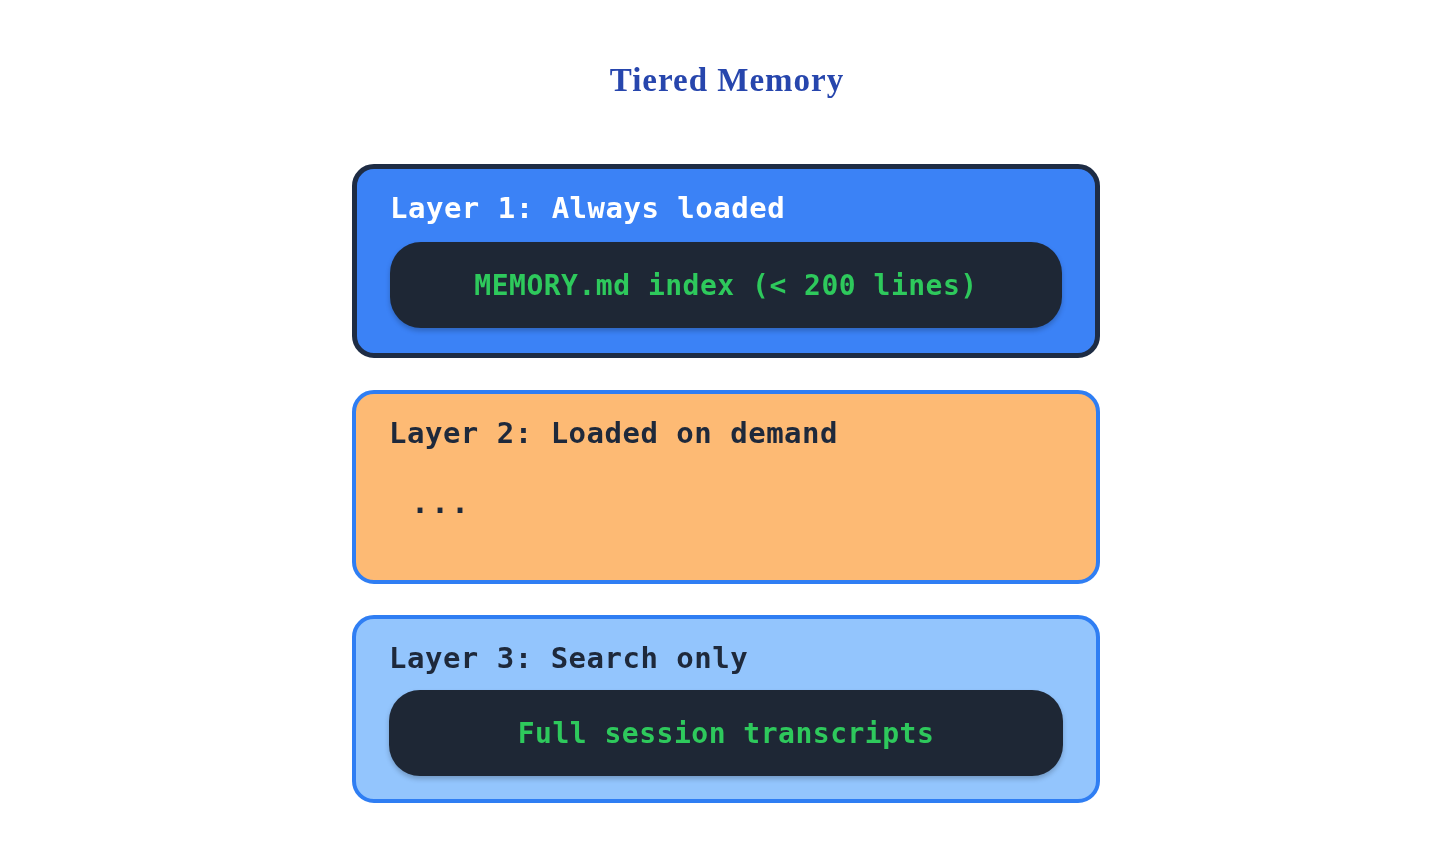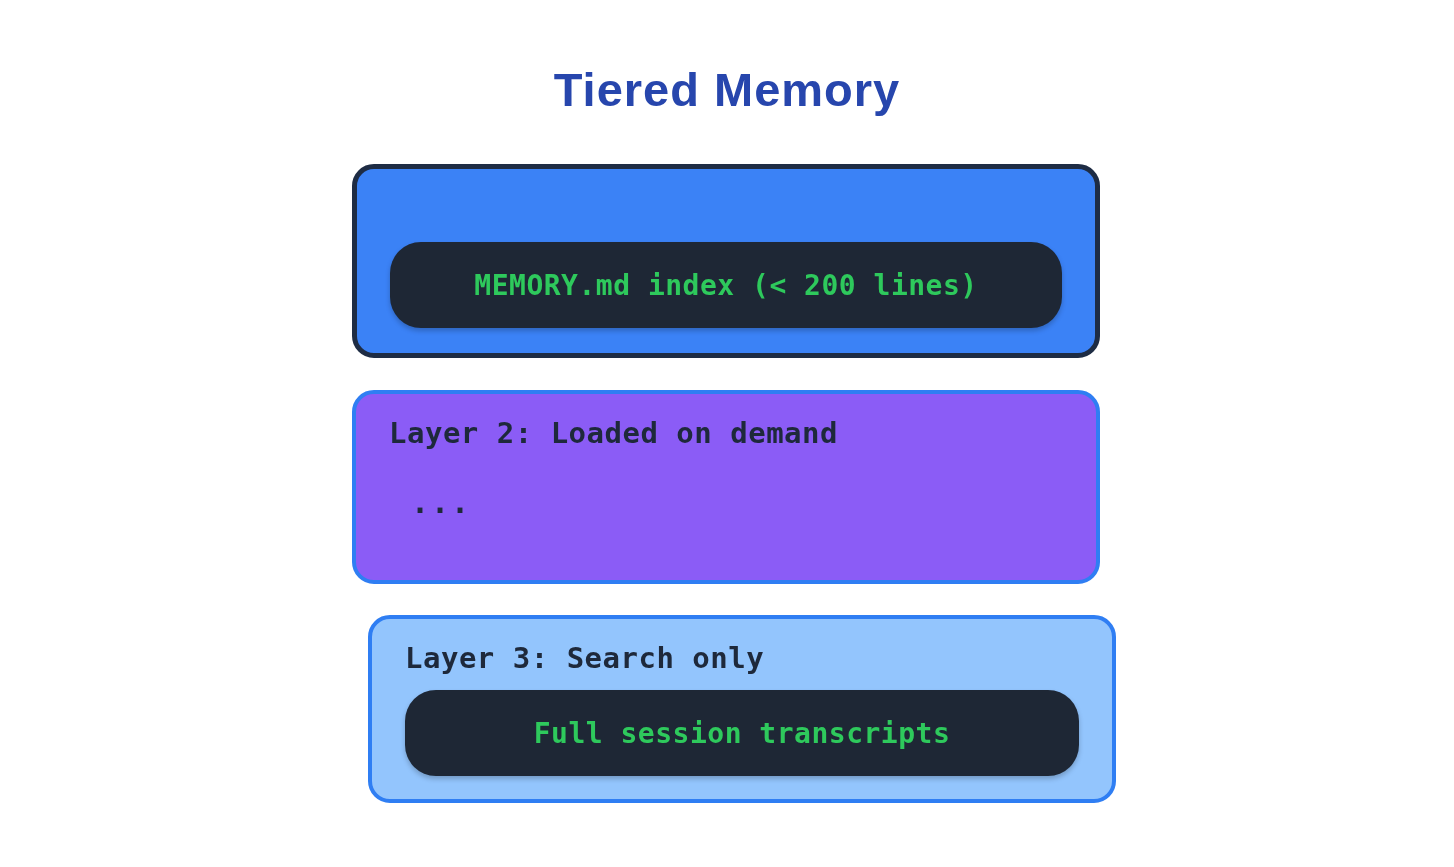--- a/index.html
+++ b/index.html
@@ -21,22 +21,22 @@
     inset: 0;
   }
 
   
   .diagram-title {
     position: absolute;
     left: 0;
     right: 0;
     top: 62px;
     text-align: center;
-    font-family: Liberation Sans, sans-serif;
-    font-size: 47px;
+    font-family: Liberation Serif, serif;
+    font-size: 33px;
     font-weight: bold;
     letter-spacing: 1px;
     color: #2746ad;
     white-space: pre;
   }
 
   
   .layer {
     position: absolute;
     left: 352px;
@@ -47,29 +47,28 @@
 
   .layer-1 {
     top: 164px;
     height: 194px;
     background: #3b82f6;
     border: 5px solid #1e2c44;
   }
   .layer-2 {
     top: 390px;
     height: 194px;
-    background: #8b5cf6;
+    background: #fdba74;
     border: 4px solid #2f7ef3;
   }
   .layer-3 {
     top: 615px;
     height: 188px;
     background: #93c5fd;
     border: 4px solid #2f7ef3;
-    margin-left: 16px;
   }
 
   .layer-label {
     position: absolute;
     left: 33px;
     top: 22px;
     font-family: "DejaVu Sans Mono", "Liberation Mono", monospace;
     font-size: 29px;
     font-weight: bold;
     letter-spacing: 0.5px;
@@ -133,20 +132,21 @@
   }
 </style>
 </head>
 <body>
 
 <div class="canvas">
 
   <div class="diagram-title">Tiered Memory</div>
 
   <div class="layer layer-1">
+    <div class="layer-label">Layer 1: Always loaded</div>
     <div class="content-row">
       <div class="item-box item-wide">MEMORY.md index (&lt; 200 lines)</div>
     </div>
   </div>
 
   <div class="layer layer-2">
     <div class="layer-label">Layer 2: Loaded on demand</div>
     <div class="content-row">
       <div class="ellipsis-mark">...</div>
     </div>

